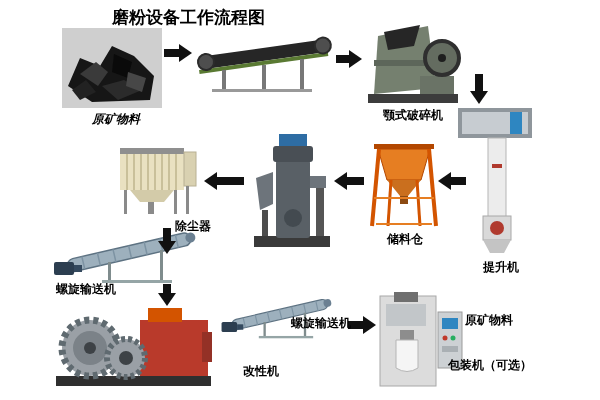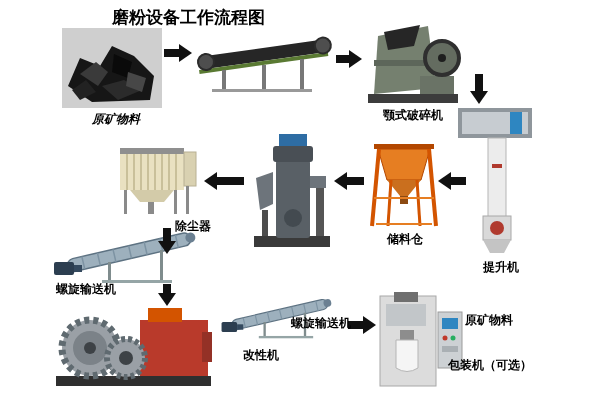--- a/index.html
+++ b/index.html
@@ -32,21 +32,21 @@
   #m-packer   { left:374px; top:290px; width:92px;  height:102px; }
   
   #l-raw      { left:92px;  top:112px;font-style:italic; }
   #l-conveyor { left:219px; top:97px; }
   #l-crusher  { left:383px; top:108px; }
   #l-elevator { left:483px; top:260px; }
   #l-bin      { left:387px; top:232px; }
   #l-mill     { left:240px; top:253px; font-size:14px; }
   #l-collector{ left:135px; top:219px;margin-left:40px; }
   #l-screw1   { left:56px;  top:282px; }
-  #l-modifier { left:243px; top:348px; }
+  #l-modifier { left:243px; top:364px; }
   #l-screw2   { left:291px; top:316px; }
   #l-product  { left:465px; top:313px; }
   #l-packer   { left:448px; top:358px; }
   
   .arrow { position:absolute; display:flex; align-items:center; }
   .arrow .shaft { background:#111; }
   .arrow.right .shaft, .arrow.left .shaft { height:8px; flex:1; }
   .arrow.right .head { width:0; height:0; border-top:9px solid transparent; border-bottom:9px solid transparent; border-left:13px solid #111; }
   .arrow.left  { flex-direction:row-reverse; }
   .arrow.left .head  { width:0; height:0; border-top:9px solid transparent; border-bottom:9px solid transparent; border-right:13px solid #111; }

